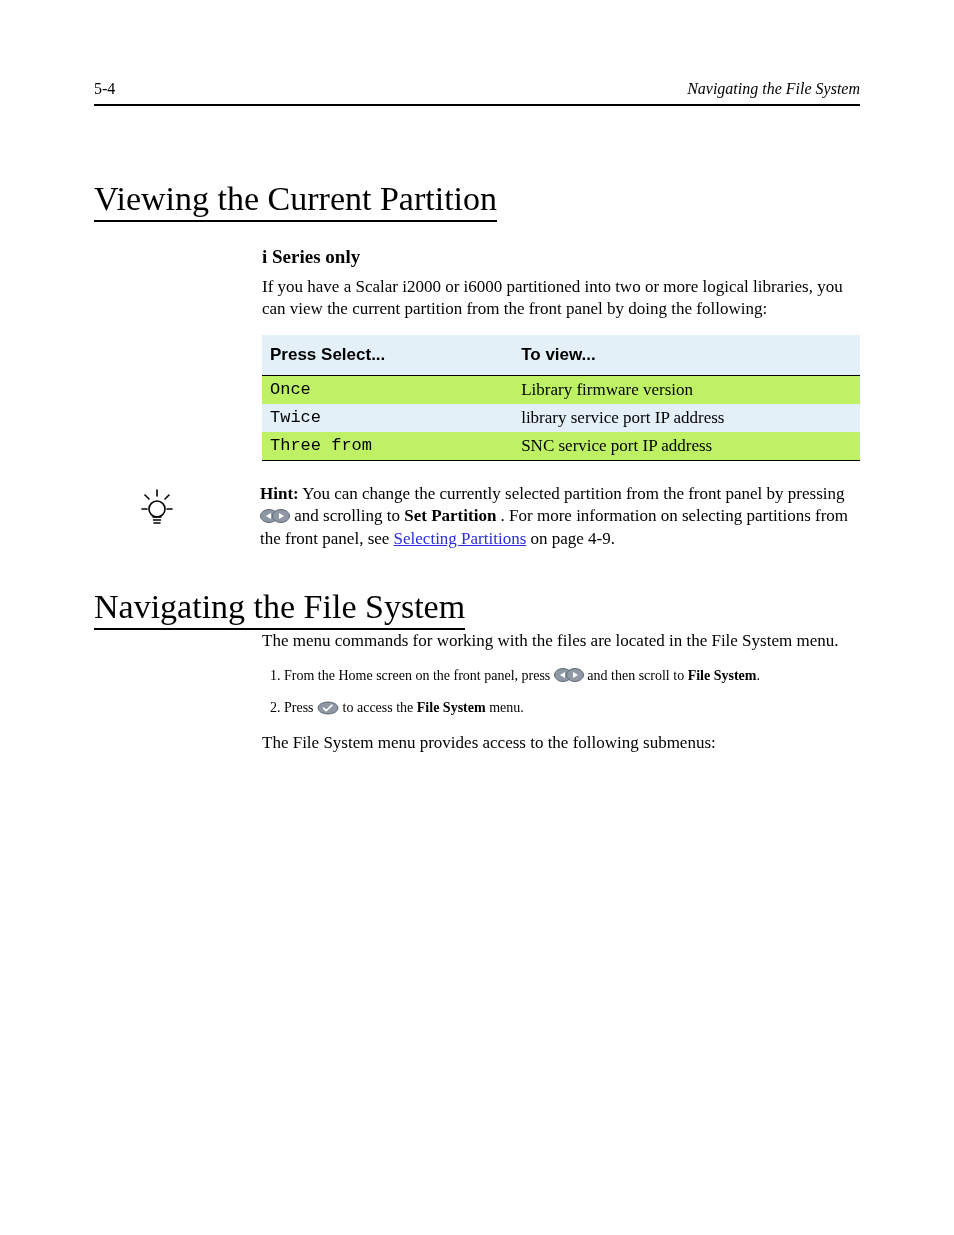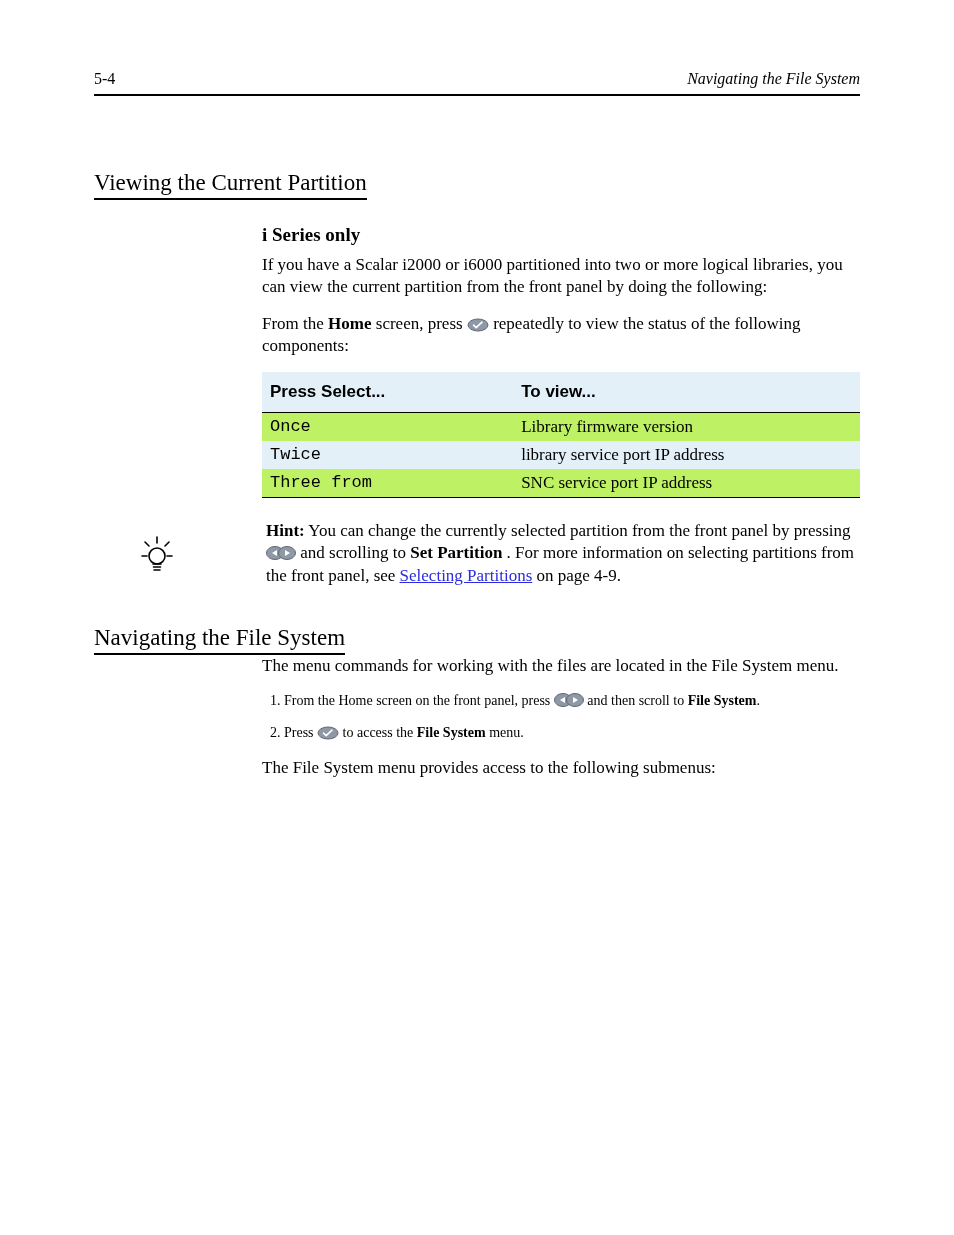--- a/index.html
+++ b/index.html
@@ -16,33 +16,33 @@
     height:1235px;
     background:#fff;
     color:var(--text);
     font-family:"Times New Roman",Times,serif;
     position:relative;
   }
   .page{
     position:absolute;
     left:94px;
     right:94px;
-    top:70px;
+    top:80px;
   }
   .header-bar{
     display:flex;
     justify-content:space-between;
     align-items:flex-end;
     font-size:16px;
     border-bottom:2px solid #000;
     padding-bottom:6px;
   }
   .header-bar .right{font-style:italic;}
   h2.section-title{
-    font-size:23px;
+    font-size:34px;
     font-weight:normal;
     margin:74px 0 0 0;
     border-bottom:2px solid #000;
     display:inline-block;
     padding-bottom:2px;
   }
   h3.sub{
     font-size:19px;
     font-weight:bold;
     margin:24px 0 8px 0;
@@ -59,21 +59,21 @@
     font-weight:bold;
     text-align:left;
     padding:10px 8px;
     font-family:"Helvetica Neue",Arial,sans-serif;
     vertical-align:top;
   }
   td{padding:4px 8px;vertical-align:top;}
   tr.alt td{background:var(--blueband);}
   tr.plain td{background:#bef264;}
   .key{font-family:"Courier New",monospace;font-size:17px;}
-  .hint-row{display:flex;align-items:center;gap:20px;margin-top:22px;}
+  .hint-row{display:flex;align-items:flex-start;gap:14px;margin-top:22px;}
   .hint-icon-cell{width:80px;display:flex;justify-content:flex-end;padding-top:4px;}
   .hint-body{flex:1;font-size:17px;line-height:1.32;}
   .hint-body .lead{font-weight:bold;}
   a.link{color:var(--link);text-decoration:underline;}
   ol.steps{margin:6px 0 0 0;padding-left:22px;font-size:14px;line-height:1.34;}
   ol.steps li{margin-bottom:14px;}
   .bold{font-weight:bold;}
   .oval-icon{
     display:inline-block;
     vertical-align:-3px;
@@ -89,32 +89,20 @@
     <span>5-4</span>
     <span class="right">Navigating the File System</span>
   </div>
 
   <h2 class="section-title">Viewing the Current Partition</h2>
 
   <div class="content-col">
     <h3 class="sub">i Series only</h3>
     <p>If you have a Scalar i2000 or i6000 partitioned into two or more logical libraries, you can view the current partition from the front panel by doing the following:</p>
 
-    <p>
-      <span>From the</span>
-      <span class="bold">Home</span>
-      <span>screen, press</span>
-      <span class="oval-icon">
-        <svg width="22" height="14" viewBox="0 0 22 14">
-          <ellipse cx="11" cy="7" rx="10" ry="6" fill="var(--icon-fill)" stroke="var(--icon-stroke)" stroke-width="1"></ellipse>
-          <path d="M6.5 7.2 L9.2 9.6 L15 4.2" fill="none" stroke="#fff" stroke-width="1.6" stroke-linecap="round" stroke-linejoin="round"></path>
-        </svg>
-      </span>
-      <span>repeatedly to view the status of the following components:</span>
-    </p>
 
     <div class="table-wrap">
       <table>
         <thead>
           <tr>
             <th style="width:42%">Press Select...</th>
             <th>To view...</th>
           </tr>
         </thead>
         <tbody>

